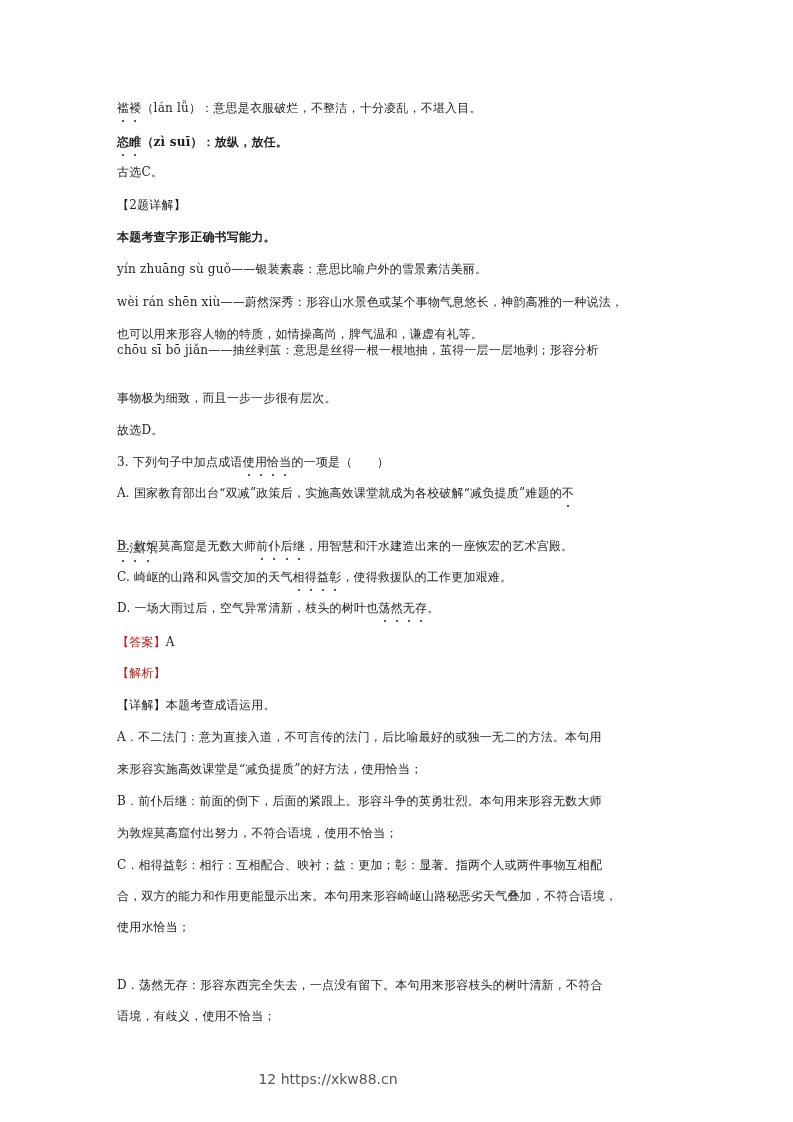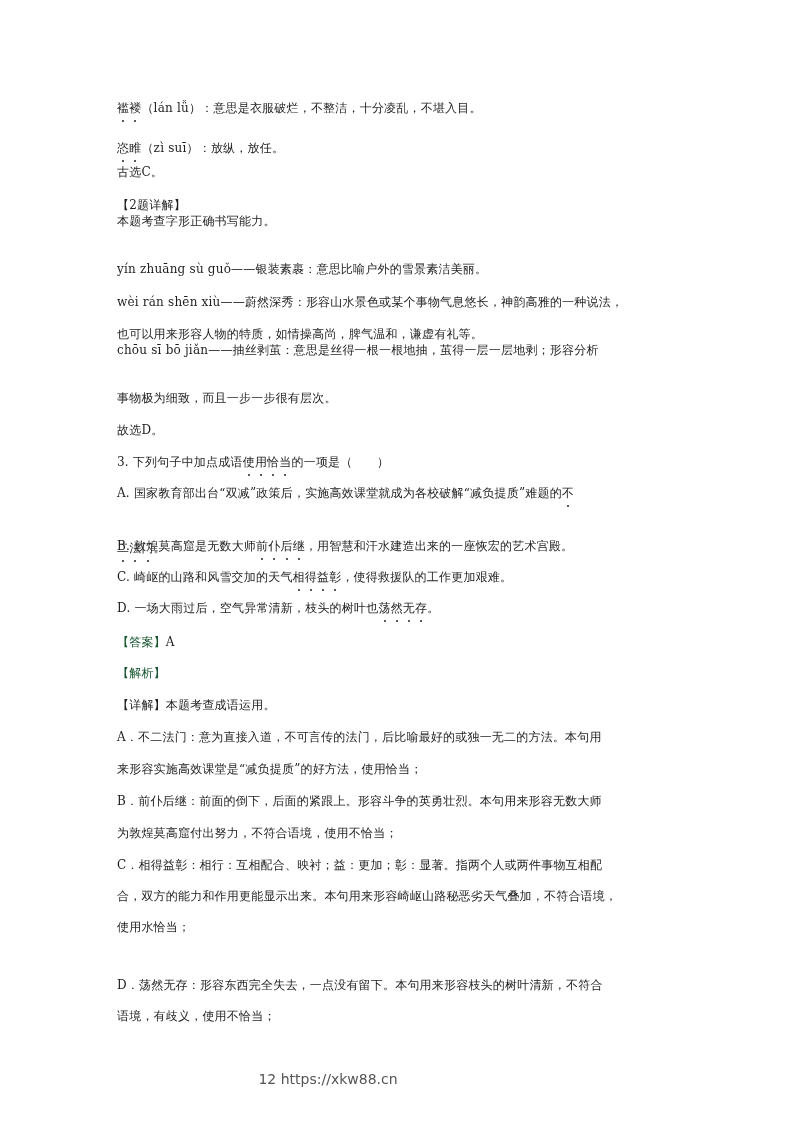--- a/index.html
+++ b/index.html
@@ -11,36 +11,36 @@
     }
     .line {
       position: absolute; left: 117px; white-space: nowrap;
       font-size: 12px; line-height: 18px; letter-spacing: 0.2px;
     }
     .dot { position: relative; display: inline-block; }
     .dot::after {
       content: ""; position: absolute; left: 50%; bottom: -5px;
       width: 2px; height: 2px; margin-left: -1px; background: #222; border-radius: 50%;
     }
-    .blue { color: #14532d; }
+    .blue { color: #b91c1c; }
     .footer {
       position: absolute; top: 1071px; left: 0; width: 656px; text-align: center;
       font-family: "DejaVu Sans", "Liberation Sans", sans-serif;
       font-size: 14px; color: #555;
     }
   </style>
 </head>
 <body>
 
 <div id="doc">
     <div class="line" style="top: 99px;"><span class="dot">褴</span><span class="dot">褛</span><span>（lán lǚ）：意思是衣服破烂，不整洁，十分凌乱，不堪入目。</span></div>
-    <div class="line" style="top: 139px;"><span class="dot">恣</span><span class="dot">睢</span><span>（zì suī）：放纵，放任。</span></div>
+    <div class="line" style="top: 133px; font-weight: bold;"><span class="dot">恣</span><span class="dot">睢</span><span>（zì suī）：放纵，放任。</span></div>
     <div class="line" style="top: 163px;"><span>古选C。</span></div>
     <div class="line" style="top: 196px;"><span>【2题详解】</span></div>
-    <div class="line" style="top: 212px;"><span>本题考查字形正确书写能力。</span></div>
+    <div class="line" style="top: 228px; font-weight: bold;"><span>本题考查字形正确书写能力。</span></div>
     <div class="line" style="top: 260px;"><span>yín zhuāng sù guǒ——银装素裹：意思比喻户外的雪景素洁美丽。</span></div>
     <div class="line" style="top: 293px;"><span>wèi rán shēn xiù——蔚然深秀：形容山水景色或某个事物气息悠长，神韵高雅的一种说法，</span></div>
     <div class="line" style="top: 325px;"><span>也可以用来形容人物的特质，如情操高尚，脾气温和，谦虚有礼等。</span></div>
     <div class="line" style="top: 341px;"><span>chōu sī bō jiǎn——抽丝剥茧：意思是丝得一根一根地抽，茧得一层一层地剥；形容分析</span></div>
     <div class="line" style="top: 389px;"><span>事物极为细致，而且一步一步很有层次。</span></div>
     <div class="line" style="top: 421px;"><span>故选D。</span></div>
     <div class="line" style="top: 453px;"><span>3. 下列句子中加点成语</span><span class="dot">使</span><span class="dot">用</span><span class="dot">恰</span><span class="dot">当</span><span>的一项是（　　）</span></div>
     <div class="line" style="top: 484px;"><span>A. 国家教育部出台“双减”政策后，实施高效课堂就成为各校破解“减负提质”难题的</span><span class="dot">不</span></div>
     <div class="line" style="top: 507px; margin-top: 32px;"><span class="dot">二</span><span class="dot">法</span><span class="dot">门</span><span>。</span></div>
     <div class="line" style="top: 537px;"><span>B. 敦煌莫高窟是无数大师</span><span class="dot">前</span><span class="dot">仆</span><span class="dot">后</span><span class="dot">继</span><span>，用智慧和汗水建造出来的一座恢宏的艺术宫殿。</span></div>

